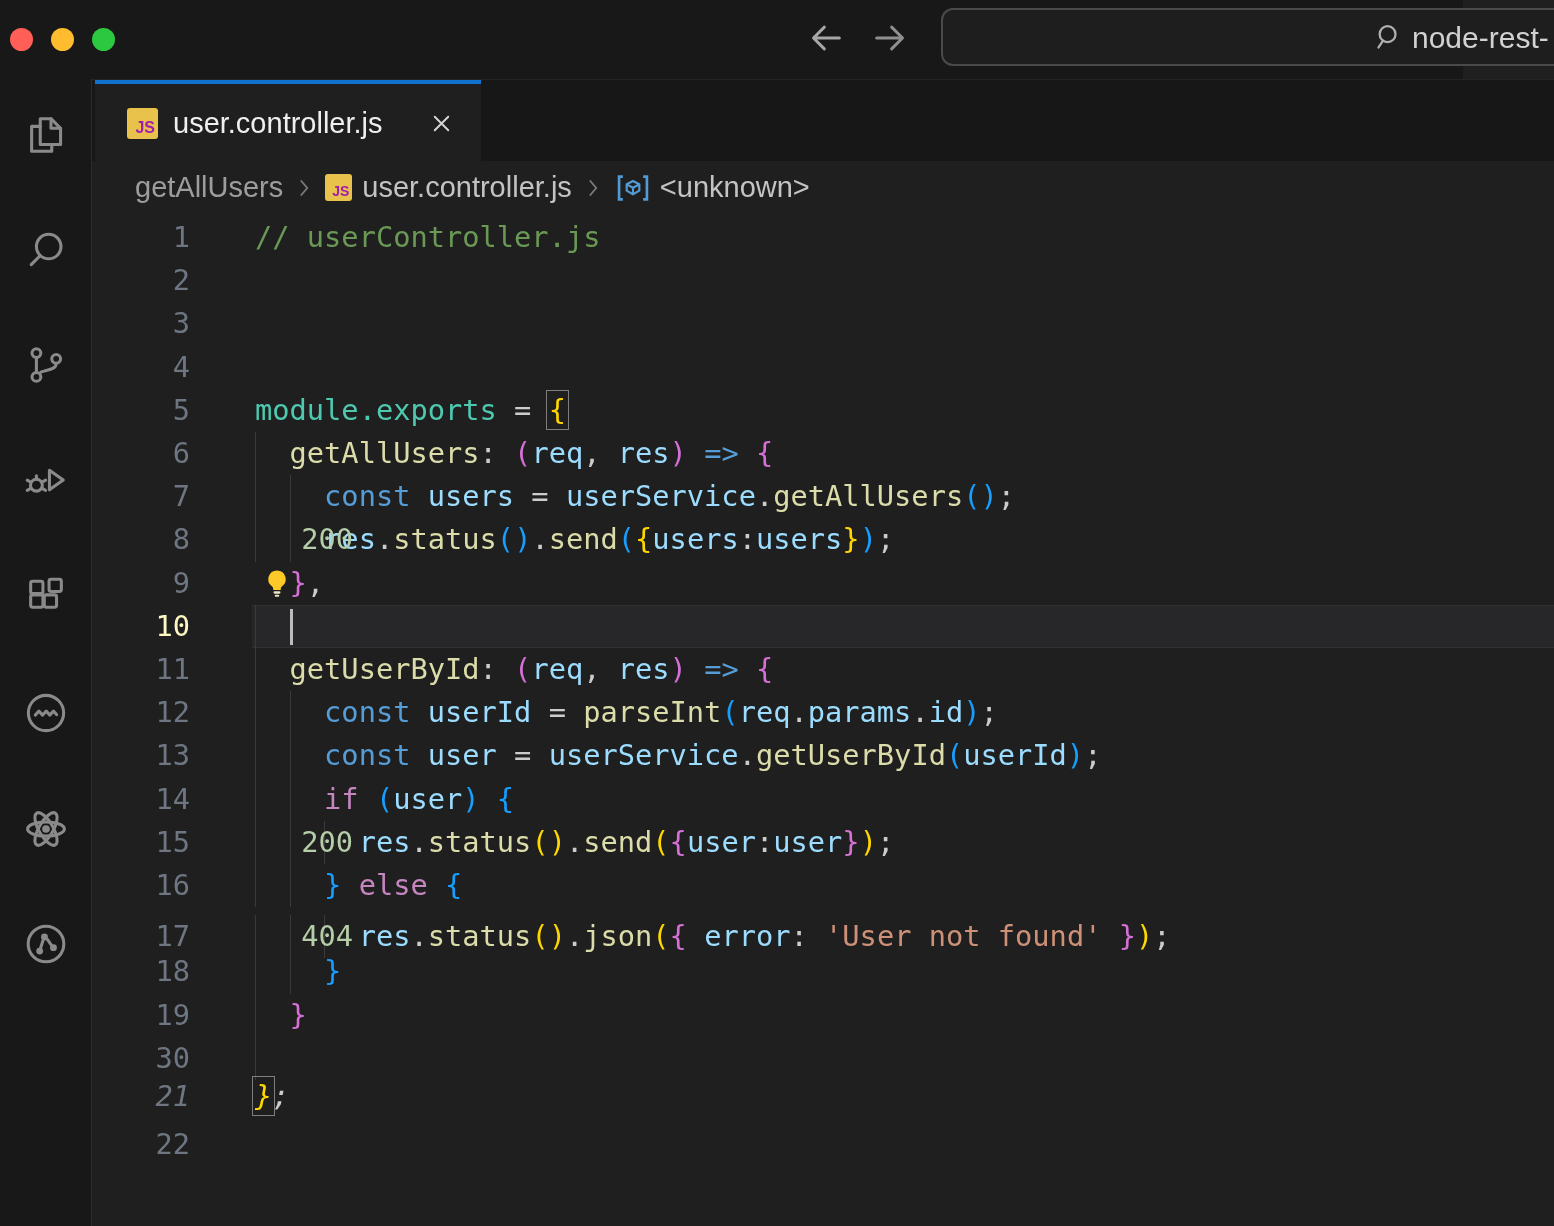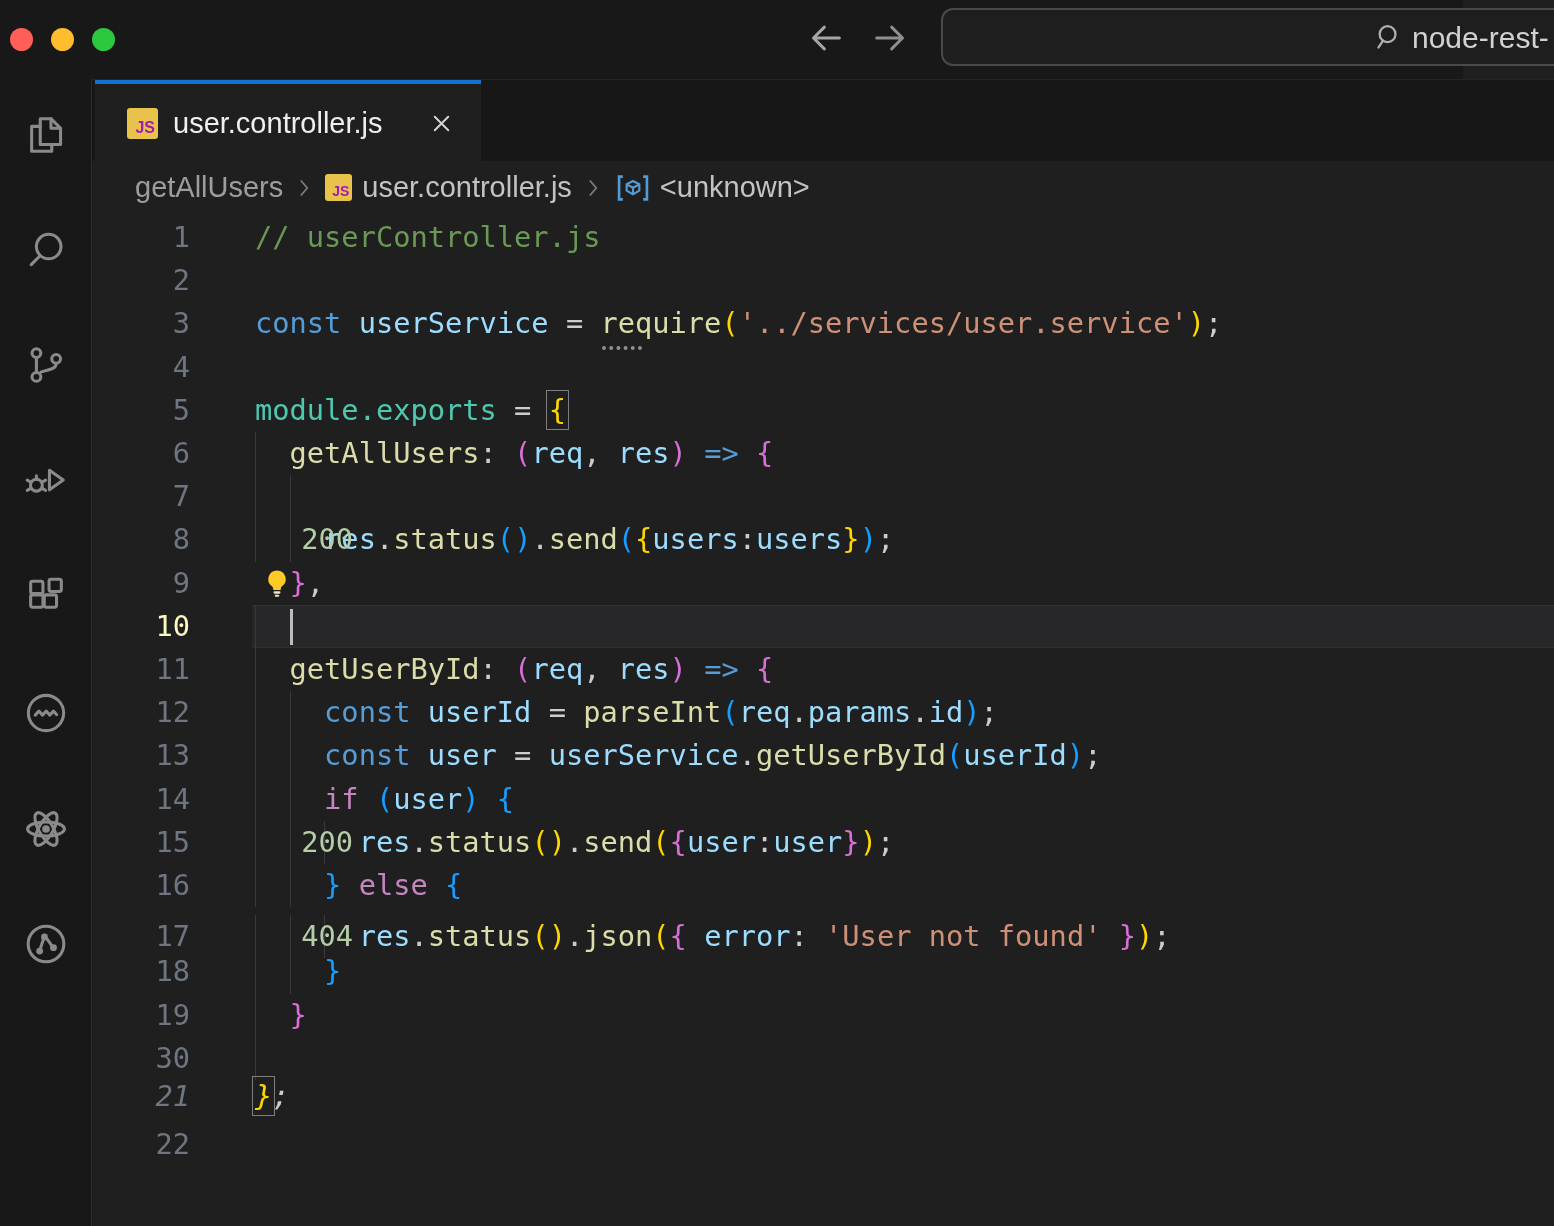--- a/index.html
+++ b/index.html
@@ -204,39 +204,39 @@
       <div class="cl" style="top: 2px;">
         <span class="num">1</span>
         <span class="ct"><span class="tk cm">// userController.js</span></span>
       </div>
       <div class="cl" style="top: 45.2px;">
         <span class="num">2</span>
         <span class="ct"></span>
       </div>
       <div class="cl" style="top: 88.4px;">
         <span class="num">3</span>
-        <span class="ct"><span class="tk kwb">const</span><span class="tk pl"> </span><span class="tk var">userService</span><span class="tk pl"> = </span><span class="tk fn hint">req</span><span class="tk fn">uire</span><span class="tk b1">(</span><span class="tk str">'../services/user.service'</span><span class="tk b1">)</span><span class="tk pl">;</span></span>
       </div>
       <div class="cl" style="top: 131.6px;">
         <span class="num">4</span>
         <span class="ct"></span>
       </div>
       <div class="cl" style="top: 174.8px;">
         <span class="num">5</span>
         <span class="ct"><span class="tk teal">module.exports</span><span class="tk pl"> = </span><span class="tk b1 mb">{</span></span>
       </div>
       <div class="cl" style="top: 218px;">
         <div class="guide" style="left: 163px;"></div>
         <span class="num">6</span>
         <span class="ct"><span class="tk pl">  </span><span class="tk fn">getAllUsers</span><span class="tk pl">: </span><span class="tk b2">(</span><span class="tk var">req</span><span class="tk pl">, </span><span class="tk var">res</span><span class="tk b2">)</span><span class="tk pl"> </span><span class="tk kwb">=&gt;</span><span class="tk pl"> </span><span class="tk b2">{</span></span>
       </div>
       <div class="cl" style="top: 261.2px;">
         <div class="guide" style="left: 163px;"></div>
         <div class="guide" style="left: 197.56px;"></div>
         <span class="num">7</span>
+        <span class="ct"><span class="tk pl">    </span><span class="tk kwb">const</span><span class="tk pl"> </span><span class="tk var">users</span><span class="tk pl"> = </span><span class="tk var">userService</span><span class="tk pl">.</span><span class="tk fn">getAllUsers</span><span class="tk b3">()</span><span class="tk pl">;</span></span>
       </div>
       <div class="cl" style="top: 304.4px;">
         <div class="guide" style="left: 163px;"></div>
         <div class="guide" style="left: 197.56px;"></div>
         <span class="num">8</span>
         <span class="ct"><span class="tk pl">    </span><span class="tk var">res</span><span class="tk pl">.</span><span class="tk fn">status</span><span class="tk b3">(</span><span class="tk num">200</span><span class="tk b3">)</span><span class="tk pl">.</span><span class="tk fn">send</span><span class="tk b3">(</span><span class="tk b1">{</span><span class="tk var">users</span><span class="tk pl">:</span><span class="tk var">users</span><span class="tk b1">}</span><span class="tk b3">)</span><span class="tk pl">;</span></span>
       </div>
       <div class="cl" style="top: 347.6px;">
         <span class="num">9</span>
         <span class="ct"><span class="tk pl">  </span><span class="tk b2">}</span><span class="tk pl">,</span></span>

